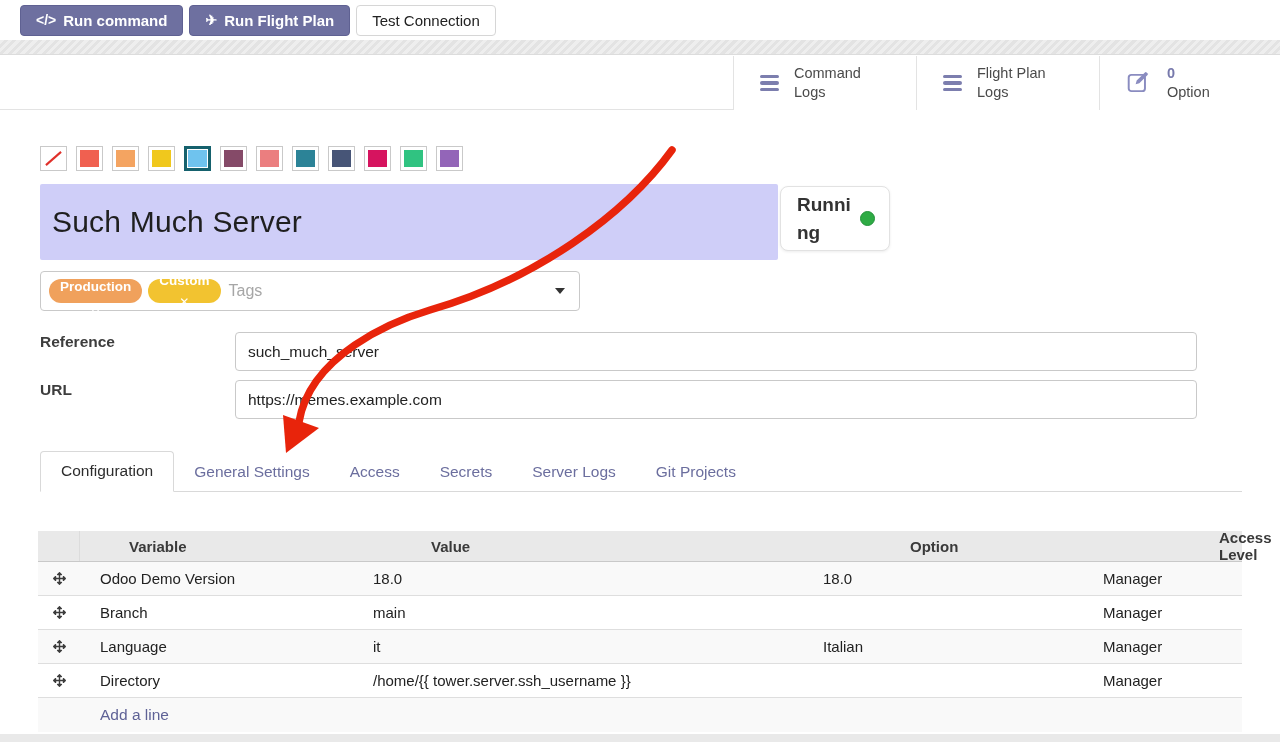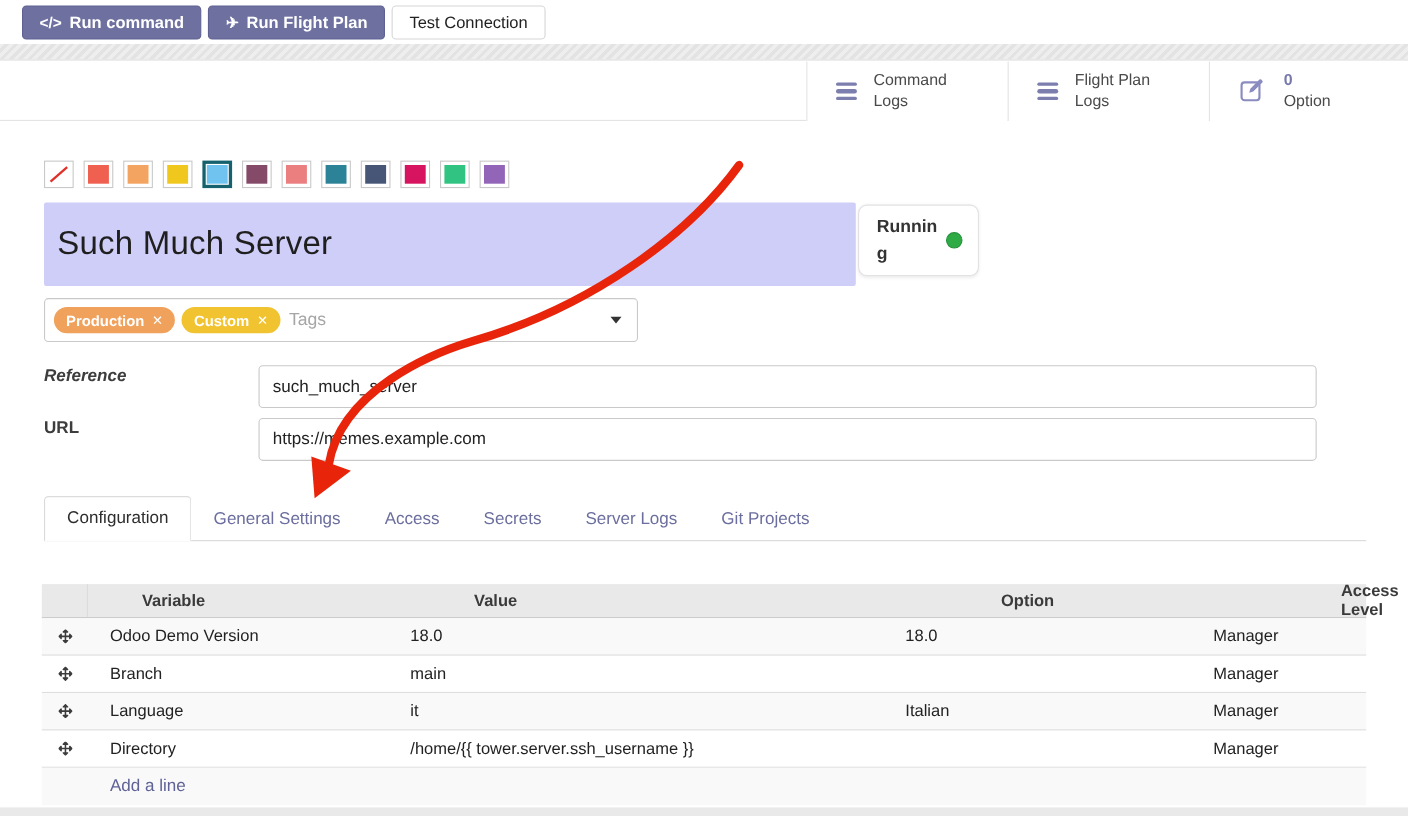--- a/index.html
+++ b/index.html
@@ -38,28 +38,28 @@
   .swatch.selected { border:3px solid #15616d; padding:1px; }
   .swatch svg { display:block; width:100%; height:100%; }
 
   
   .title-box { position:absolute; top:184px; left:40px; width:738px; height:76px; background:#cfcef8;
                border-radius:2px; display:flex; align-items:center; padding-left:12px; }
   .title-text { font-size:30px; font-weight:500; color:#1f1f1f; letter-spacing:.2px; }
   .status-card { position:absolute; top:186px; left:780px; width:110px; height:65px; background:#fff;
                  border:1px solid #e2e2e2; border-radius:8px; box-shadow:0 1px 3px rgba(0,0,0,.08);
                  display:flex; align-items:center; padding:0 14px 0 16px; justify-content:space-between; }
-  .status-text { font-size:16px; font-weight:700; color:#333; width:56px; line-height:1.45; word-break:break-word; }
+  .status-text { font-size:19px; font-weight:700; color:#333; width:56px; line-height:1.45; word-break:break-word; }
   .status-dot { width:15px; height:15px; border-radius:50%; background:#2eab44; border:1px solid #23913a; }
 
   
   .tags-box { position:absolute; top:271px; left:40px; width:540px; height:40px; border:1px solid #c9c9c9;
               border-radius:4px; display:flex; align-items:center; padding:0 14px 0 8px; gap:6px; background:#fff; }
   .tag { display:inline-flex; align-items:center; gap:7px; height:24px; padding:0 11px; border-radius:12px;
-         color:#fff; font-size:13.5px; font-weight:700; cursor:default; }
+         color:#fff; font-size:13.5px; font-weight:700; cursor:default;flex-direction:column; }
   .tag .x { font-size:12px; font-weight:700; cursor:pointer; }
   .tags-placeholder { color:#a6a6a6; font-size:16px; margin-left:2px; flex:1; }
   .caret-down { width:0; height:0; border-left:5px solid transparent; border-right:5px solid transparent;
                 border-top:6px solid #333; cursor:pointer; }
 
   
   .field-label { position:absolute; left:40px; font-size:15.5px; font-weight:700; color:#3d3d3d; }
   .field-input { position:absolute; left:235px; width:962px; height:39px; border:1px solid #c9c9c9;
                  border-radius:4px; font-family:inherit; font-size:15.5px; color:#222; padding:0 12px; background:#fff; }
 
@@ -207,21 +207,21 @@
       <span class="x">✕</span>
     </span>
     <span class="tag" style="background-color: rgb(242, 195, 48); justify-content: center;">
       <span>Custom</span>
       <span class="x">✕</span>
     </span>
     <span class="tags-placeholder">Tags</span>
     <span class="caret-down"></span>
   </div>
 
-  <div class="field-label" style="top:333px;font-style:italic;">Reference</div>
+  <div class="field-label" style="top:333px;">Reference</div>
   <input class="field-input" style="top: 332px;" value="such_much_server">
   <div class="field-label" style="top:381px;">URL</div>
   <input class="field-input" style="top: 380px;" value="https://memes.example.com">
 
   <div class="tabs">
     <div class="tab active">Configuration</div>
     <div class="tab">General Settings</div>
     <div class="tab">Access</div>
     <div class="tab">Secrets</div>
     <div class="tab">Server Logs</div>

